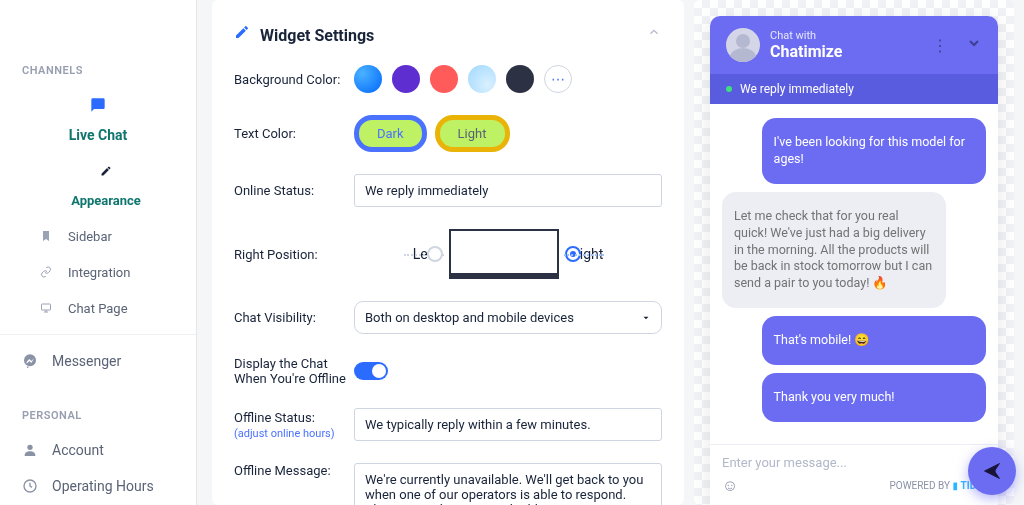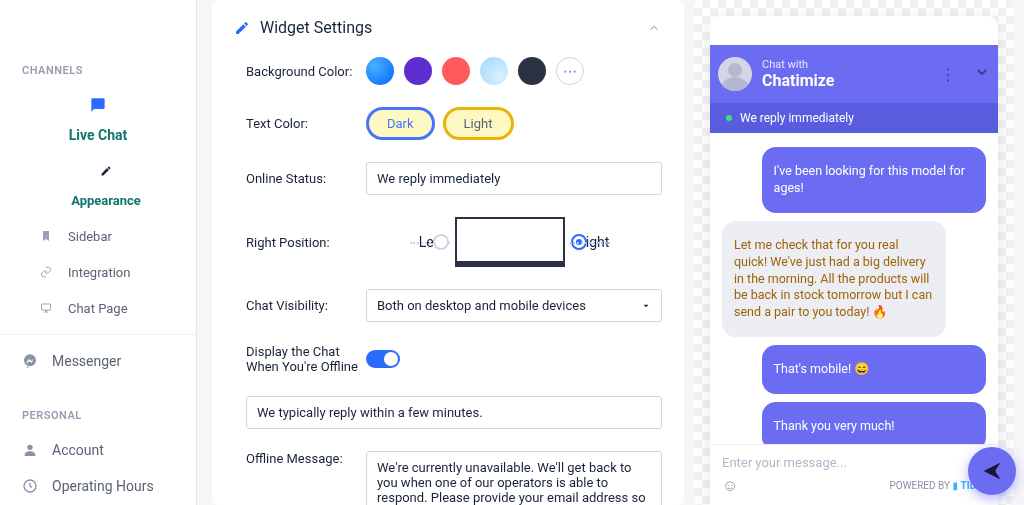--- a/index.html
+++ b/index.html
@@ -9,74 +9,74 @@
 .nav-item { display: flex; align-items: center; padding: 10px 22px; color: #5a6376; cursor: pointer; font-size: 14px; gap: 14px; }
 .nav-item.active { color: #0f766e; font-weight: 700; flex-direction: column; }
 .nav-item.sub { padding-left: 38px; font-size: 13px; }
 .nav-item.sub.active { font-weight: 700; }
 .icon-w { width: 16px; height: 16px; display: inline-flex; align-items: center; justify-content: center; flex-shrink: 0; }
 .divider { height: 1px; background: #eef0f3; margin: 8px 0; }
 
 .main { flex: 1; display: flex; padding: 0 10px 0 15px; gap: 10px; }
 .settings { flex: 1; background: #fff; border-radius: 6px; margin-top: 0; padding: 18px 22px; overflow-y: auto; }
 .settings-header { display: flex; align-items: center; gap: 10px; margin-bottom: 20px; }
-.settings-title { font-size: 16px; font-weight: 400; color: #19243a; flex: 1; }
+.settings-title { font-size: 16px; font-weight: 700; color: #19243a; flex: 1; margin-top: 8px; }
 .chev { transform: rotate(180deg); color: #b1b8c9; }
 
-.row { display: flex; align-items: center; margin-bottom: 22px; font-size: 13px; margin-left: 12px; }
+.row { display: flex; align-items: center; margin-bottom: 22px; font-size: 13px; }
 .row.top { align-items: flex-start; }
 .row-label { width: 120px; color: #19243a; font-size: 13px; }
 .row-label-sub { color: #4a72ff; font-size: 11px; display: block; margin-top: 2px; }
 
 .colors { display: flex; gap: 10px; align-items: center; }
 .color-swatch { width: 28px; height: 28px; border-radius: 50%; cursor: pointer; }
 .c0 { background: radial-gradient(circle at 30% 30%, #4ab2ff, #0066ff); }
 .c1 { background: #5e2ed0; }
 .c2 { background: #ff5b5b; }
 .c3 { background: radial-gradient(circle at 70% 70%, #d9f0ff, #9fd8ff); }
 .c4 { background: #2c3244; }
 .c5 { border: 1px solid #cfd5e1; background: #fff; display:flex; align-items:center; justify-content:center; color:#4a72ff; font-size:14px; }
 
 .pill-group { display: flex; gap: 8px; }
-.pill { border: 3px solid #eab308; border-radius: 18px; padding: 6px 18px; font-size: 13px; cursor: pointer; color: #5a6376; background: #fef9c3; }
+.pill { border: 5px solid #eab308; border-radius: 18px; padding: 6px 18px; font-size: 13px; cursor: pointer; color: #5a6376; background: #bef264; }
 .pill.selected { border-color: #4a72ff; color: #4a72ff; }
 
 .text-input { flex: 1; border: 1px solid #cfd5e1; padding: 8px 10px; font-size: 13px; border-radius: 3px; color: #19243a; font-family: inherit; }
 .textarea { flex: 1; border: 1px solid #cfd5e1; padding: 8px 10px; font-size: 13px; border-radius: 3px; color: #19243a; resize: vertical; font-family: inherit; height: 84px; }
 
 .pos-widget { flex: 1; display: flex; align-items: center; justify-content: center; gap: 12px; color: #19243a; font-size: 14px; }
 .screen-box { width: 110px; height: 50px; border: 2px solid #2c3244; border-bottom-width: 6px; position: relative; }
 .radio-dot { width: 16px; height: 16px; border-radius: 50%; border: 2px solid #cfd5e1; position: absolute; top: 50%; transform: translateY(-50%); background: #fff; }
 .radio-dot.left { left: -22px; }
 .radio-dot.right { right: -22px; border-color: #2b6cff; }
 .radio-dot.right::after { content:""; position:absolute; inset:3px; background:#2b6cff; border-radius:50%; }
 .dots-line { position:absolute; top:50%; width:40px; border-top:2px dotted #cfd5e1; }
 .dots-line.l { left:-45px; } .dots-line.r { right:-45px; border-color:#9fc0ff; }
 
-.select { flex: 1; border: 1px solid #cfd5e1; padding: 8px 10px; font-size: 13px; border-radius: 3px; color: #19243a; display: flex; justify-content: space-between; align-items: center; cursor: pointer; }
+.select { flex: 1; border: 1px solid #cfd5e1; padding: 8px 10px; font-size: 13px; border-radius: 9px; color: #19243a; display: flex; justify-content: space-between; align-items: center; cursor: pointer; }
 
 .toggle { width: 34px; height: 18px; background: #2b6cff; border-radius: 10px; position: relative; cursor: pointer; }
 .toggle::after { content:""; width:14px; height:14px; background:#fff; border-radius:50%; position:absolute; top:2px; right:2px; }
 
 .preview-wrap { width: 320px; background-image: repeating-conic-gradient(#f1f2f6 0% 25%, #fff 0% 50%); background-size: 16px 16px; padding: 16px 16px 0 16px; border-radius: 6px; display:flex; flex-direction:column; }
 .chat-card { background: #fff; flex:1; border-radius: 10px 10px 0 0; overflow: hidden; display:flex; flex-direction:column; box-shadow: 0 4px 20px rgba(0,0,0,0.1); }
-.chat-header { background: #6c6cf2; color: #fff; padding: 12px 8px; display: flex; align-items: center; gap: 10px; margin-top: 29px; }
+.chat-header { background: #6c6cf2; color: #fff; padding: 12px 16px; display: flex; align-items: center; gap: 10px; }
 .avatar { width: 34px; height: 34px; border-radius: 50%; background: #d4d6e8; position: relative; overflow:hidden; }
 .avatar::before { content:""; position:absolute; width:14px; height:14px; background:#b5b8d1; border-radius:50%; top:6px; left:10px; }
 .avatar::after { content:""; position:absolute; width:26px; height:18px; background:#b5b8d1; border-radius:50% 50% 0 0; top:20px; left:4px; }
 .chat-title-block { flex:1; line-height:1.2; }
 .chat-with { font-size: 11px; color: #e6e6ff; }
 .chat-name { font-size: 16px; font-weight: 700; }
 .hdr-icon { color:#2b2b6b; opacity:0.7; cursor:pointer; }
 .status-bar { background: #5a5ce0; color: #fff; padding: 8px 16px; font-size: 12px; display: flex; align-items: center; gap: 8px; }
 .dot-online { width: 6px; height: 6px; background: #3de07a; border-radius: 50%; }
 .messages { padding: 14px 12px; flex:1; overflow-y:auto; }
 .bubble { padding: 16px 12px; border-radius: 14px; font-size: 12.5px; line-height: 1.35; margin-bottom: 8px; max-width: 85%; }
 .bubble.user { background: #6c6cf2; color: #fff; margin-left: auto; }
-.bubble.agent { background: #eceef4; color: #a16207; }
+.bubble.agent { background: #eceef4; color: #737373; }
 .chat-input-row { border-top: 1px solid #eceef4; padding: 10px 12px; font-size: 13px; color: #b1b8c9; display:flex; flex-direction:column; gap:6px; }
 .input-placeholder { color:#b1b8c9; }
 .footer-row { display:flex; justify-content:space-between; align-items:center; font-size:10px; color:#8a92a6; }
 .footer-row .tidio { color:#2bb6ff; font-weight:700; }
 .preview-outer { position:relative; }
 .send-fab { position:absolute; right:-2px; bottom:10px; width:48px; height:48px; background:#6c6cf2; border-radius:50%; display:flex; align-items:center; justify-content:center; box-shadow: 0 4px 12px rgba(108,108,242,0.5); cursor:pointer; }
 </style>
 </head>
 <body>
 
@@ -230,20 +230,24 @@
           </svg>
       </div>
     </div>
 
     <div class="row">
       <div class="row-label" style="width:120px">Display the Chat When You're Offline</div>
       <div class="toggle"></div>
     </div>
 
     <div class="row">
+      <div class="row-label">
+        <span>Offline Status:</span>
+        <span class="row-label-sub">(adjust online hours)</span>
+      </div>
       <input class="text-input" value="We typically reply within a few minutes." style="">
     </div>
 
     <div class="row top">
       <div class="row-label">Offline Message:</div>
       <textarea class="textarea" style="">We're currently unavailable. We'll get back to you when one of our operators is able to respond. Please provide your email address so we can get in touch with you.</textarea>
     </div>
   </div>
 
   <div class="preview-wrap preview-outer">

